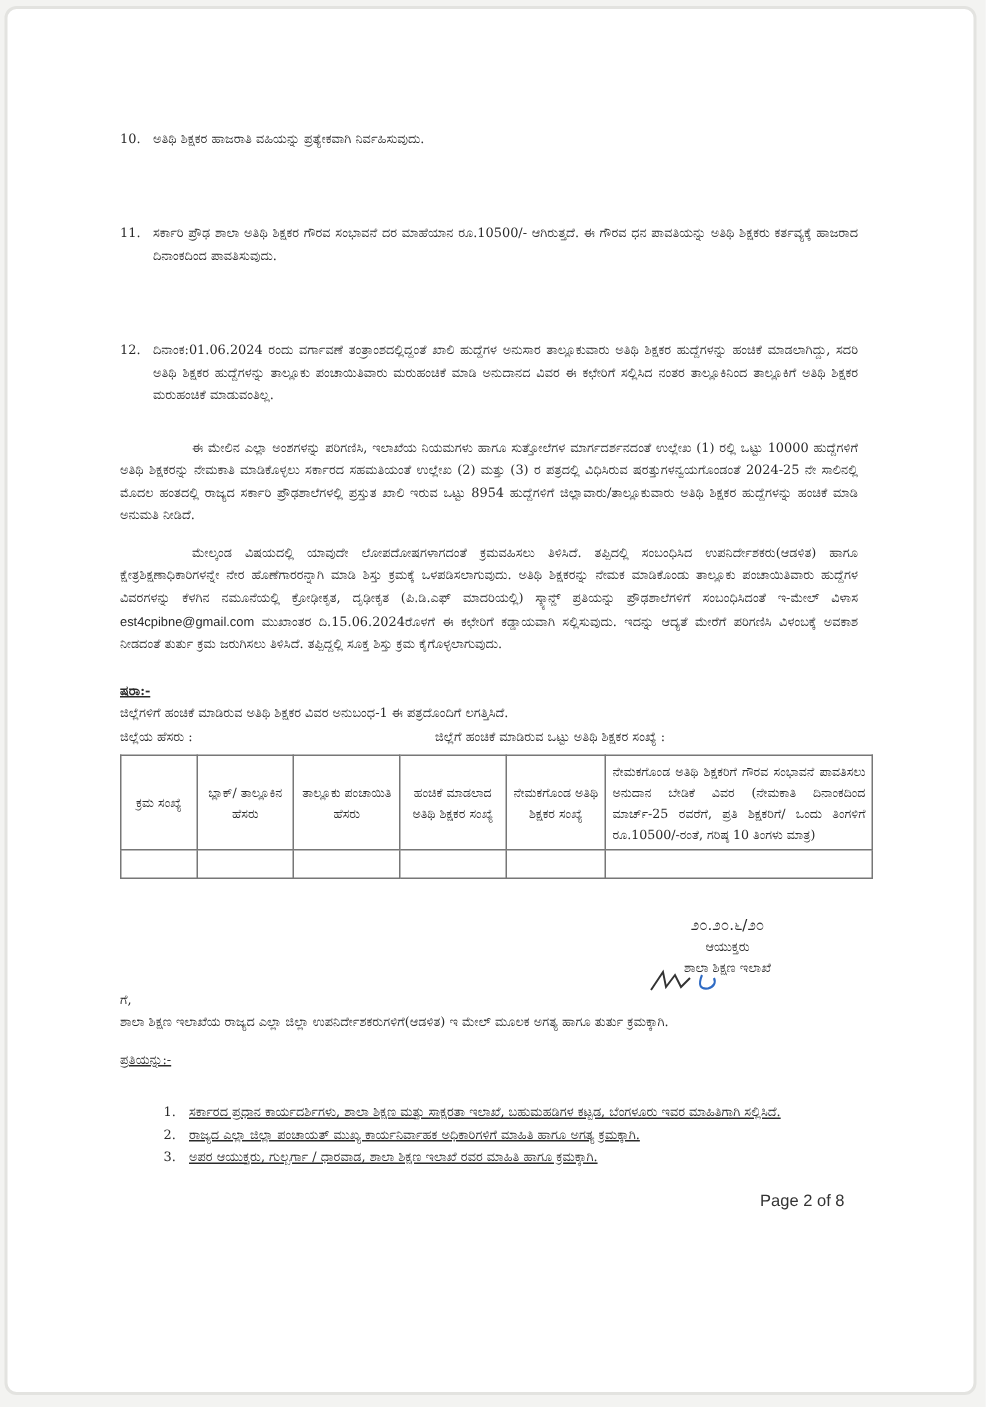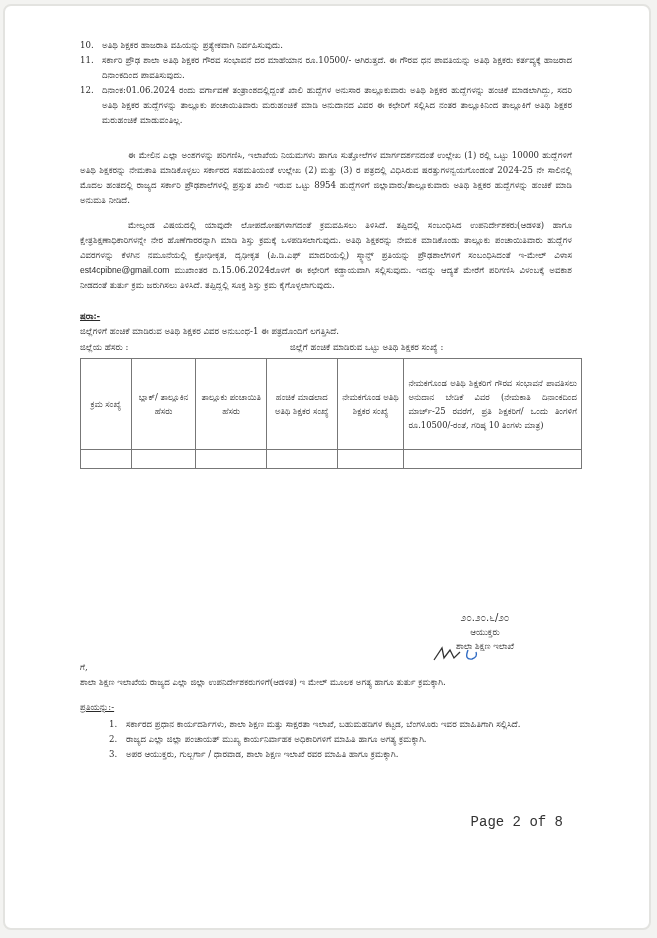--- a/index.html
+++ b/index.html
@@ -3,46 +3,46 @@
 <meta charset="utf-8">
 <style>
   html, body { margin: 0; padding: 0; background: #f3f3f1; }
   body { width: 657px; height: 938px; position: relative; overflow: hidden;
          font-family: "DejaVu Serif", serif; color: #2a2a2a; }
   .page { position: absolute; left: 3px; top: 4px; width: 648px; height: 926px;
           background: #ffffff; border: 2px solid #e3e3e0; border-radius: 8px;
           box-sizing: border-box; }
   .content { position: absolute; left: 80px; top: 38px; width: 492px;
              font-size: 8.6px; line-height: 15px; }
-  .item { position: relative; padding-left: 22px; text-align: justify; }
+  .item { position: relative; padding-left: 22px; text-align: justify; margin-top: 48px; }
   .item .num { position: absolute; left: 0; top: 0; }
   .para { text-indent: 48px; text-align: justify; margin-top: 20px; }
   .para.second { margin-top: 10px; }
   .email { font-family: "Liberation Sans", sans-serif; }
   .ref-label { text-decoration: underline; margin-top: 16px; font-weight: bold; }
   .center { text-align: center; }
   .form-title { margin-top: 14px; }
   .row-split { display: flex; justify-content: space-between; margin-top: 1px; gap: 20px; }
   .row-split .left { width: 150px; }
   .row-split .right { flex: 1; padding-left: 40px; }
   table.form { border-collapse: collapse; width: 502px; margin-top: 3px; font-size: 8.4px; line-height: 14px; }
-  table.form td { border: 1px solid #777; vertical-align: middle; text-align: center; padding: 17px 4px; }
+  table.form td { border: 1px solid #777; vertical-align: middle; text-align: center; padding: 3px 4px; }
   table.form td.wide { text-align: justify; width: 170px; }
   table.form tr.body-row td { height: 18px; padding: 0; }
   .sign { position: absolute; left: 410px; top: 611px; width: 150px; text-align: center;
           font-size: 8.6px; line-height: 14px; }
   .sign .handwriting { font-family: "DejaVu Sans", sans-serif; font-size: 10px; }
   .scribble { position: absolute; left: 432px; top: 644px; }
   .lower { position: absolute; left: 80px; top: 660px; width: 492px; font-size: 8.6px; line-height: 15px; }
   .copies { margin-top: 10px; }
   .copies .label { text-decoration: underline; }
-  .copies ol { margin: 2px 0 0 0; padding-left: 40px; }
+  .copies ol { margin: 20px 0 0 0; padding-left: 40px; text-decoration: underline; }
   .copies li { padding-left: 6px; }
-  .footer { position: absolute; right: 94px; top: 814px; font-family: Liberation Mono, monospace;
-            font-size: 14px; color: #333; }
+  .footer { position: absolute; right: 94px; top: 795px; font-family: Liberation Sans, sans-serif;
+            font-size: 11px; color: #333; }
 </style>
 </head>
 <body>
 
 <div class="page">
 </div>
 
 <div class="content">
   <div class="item">
     <span class="num">10.</span>

